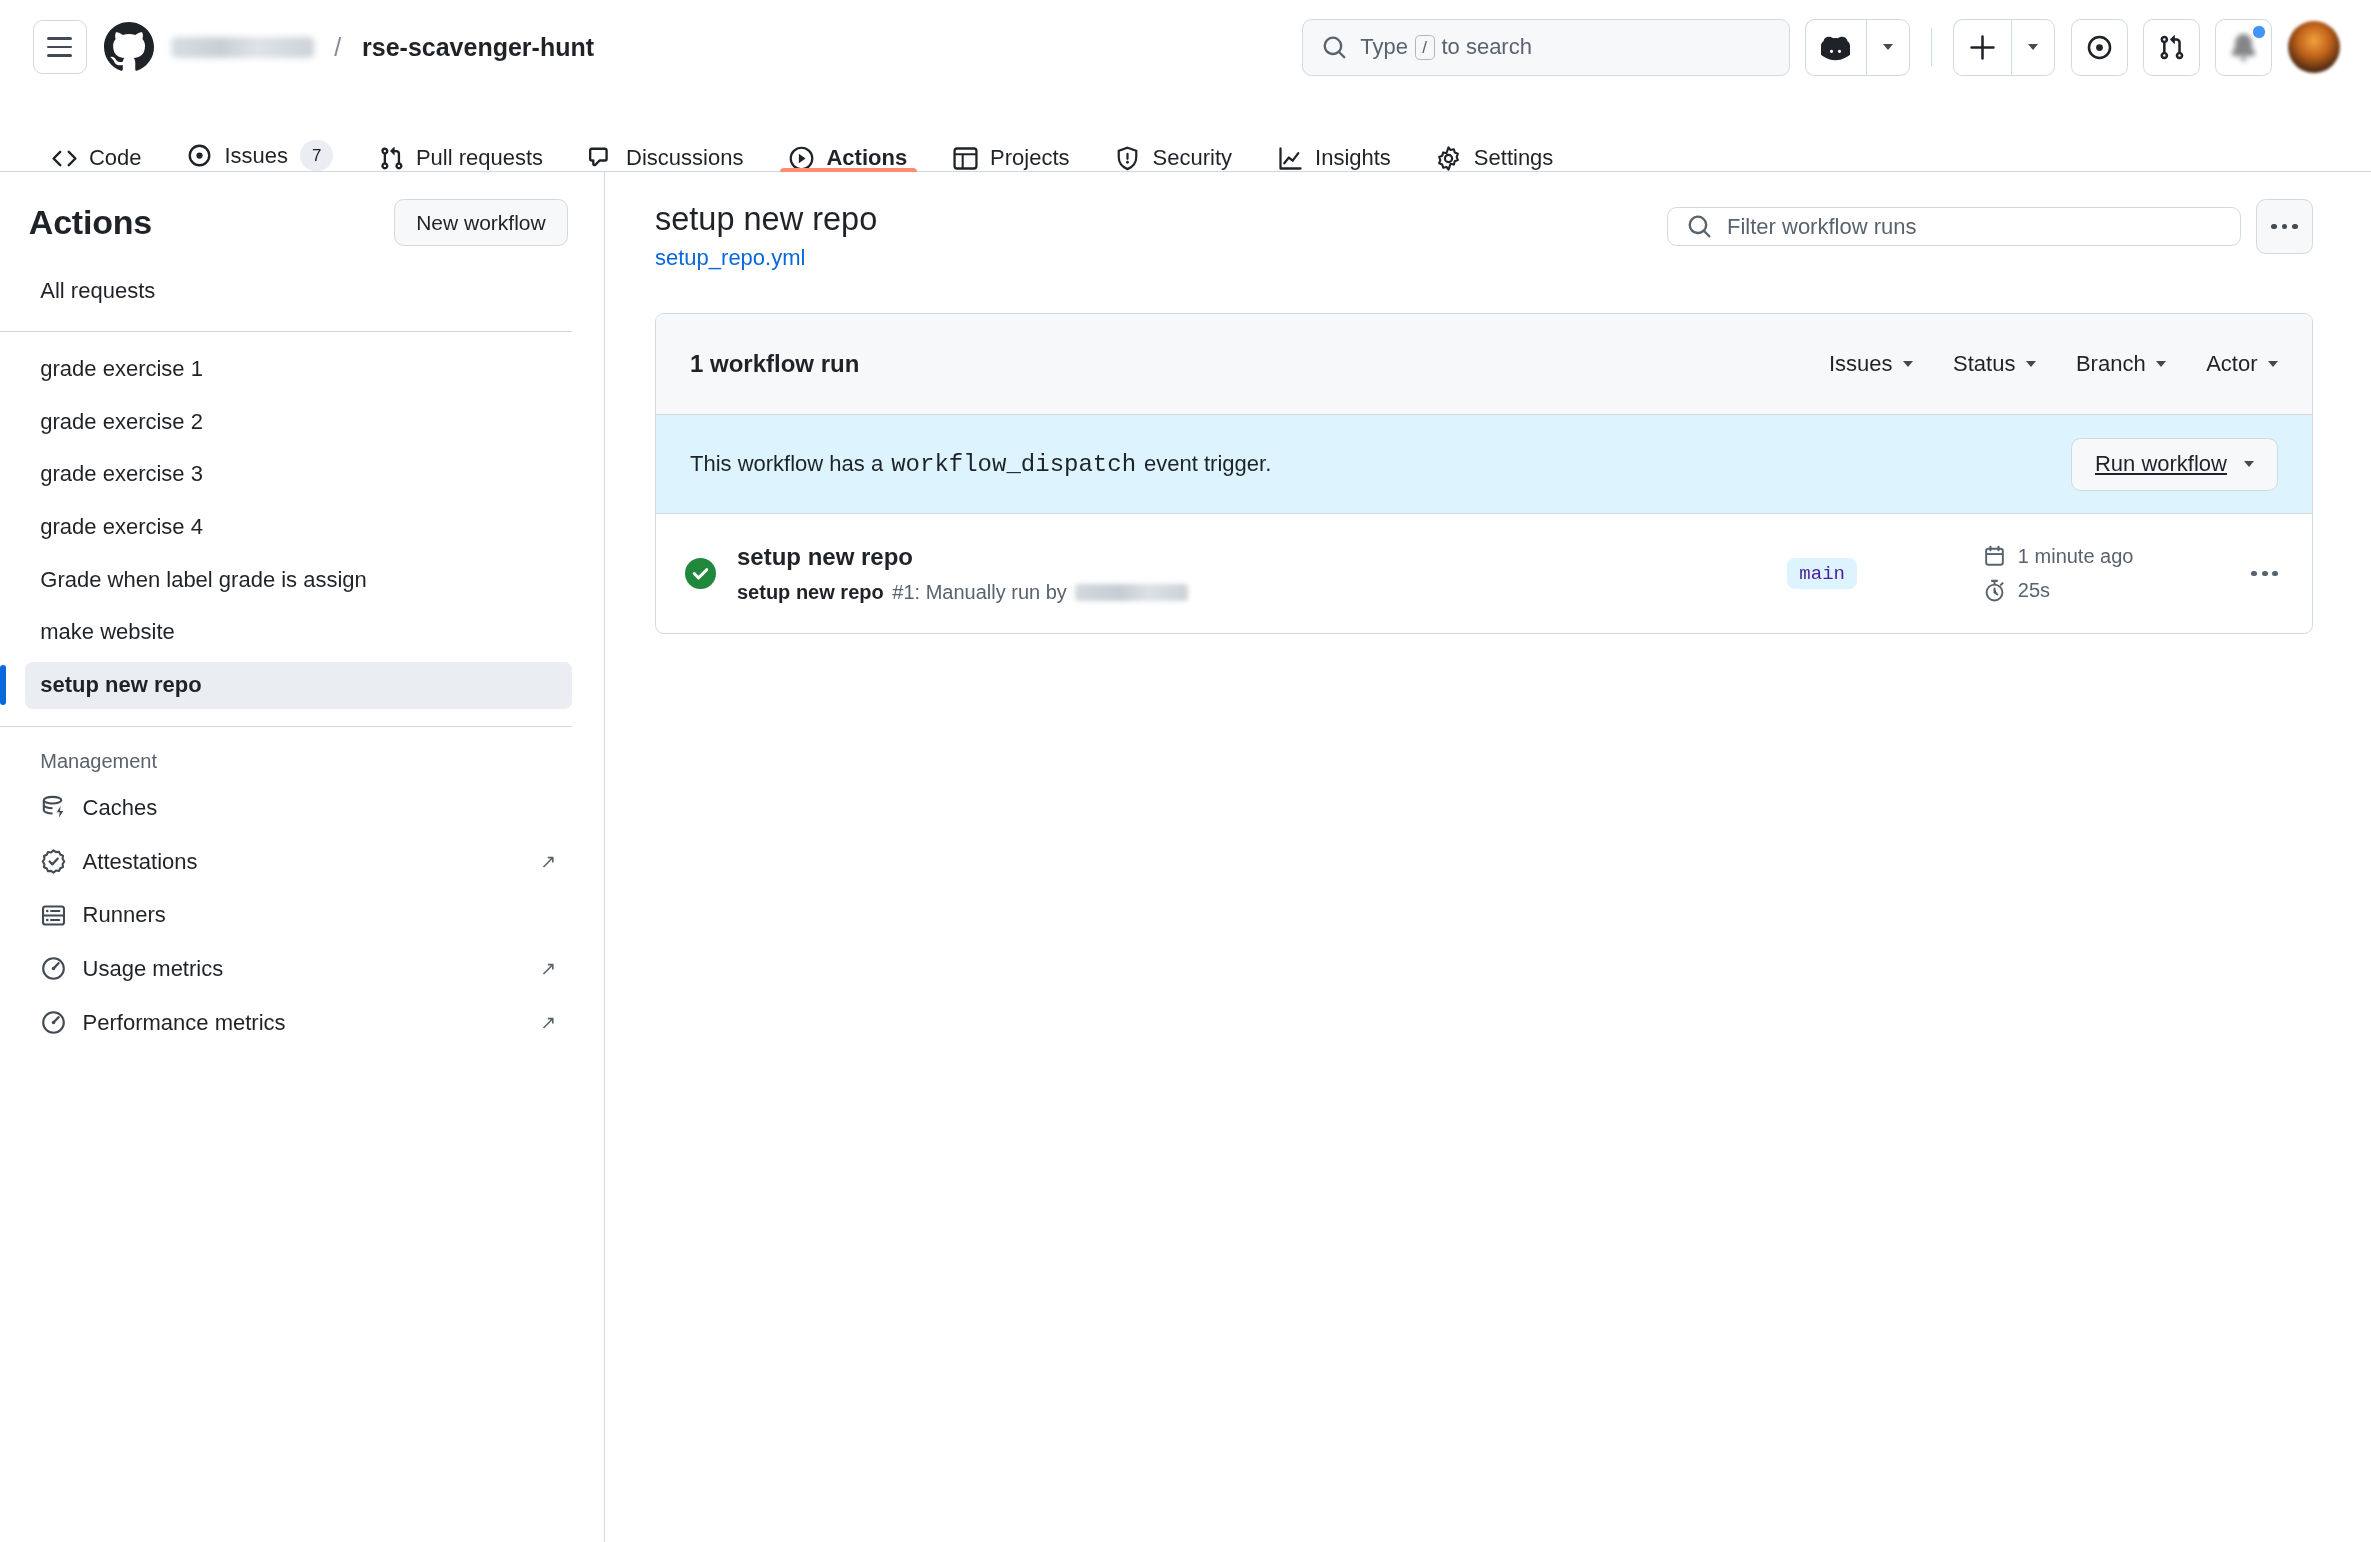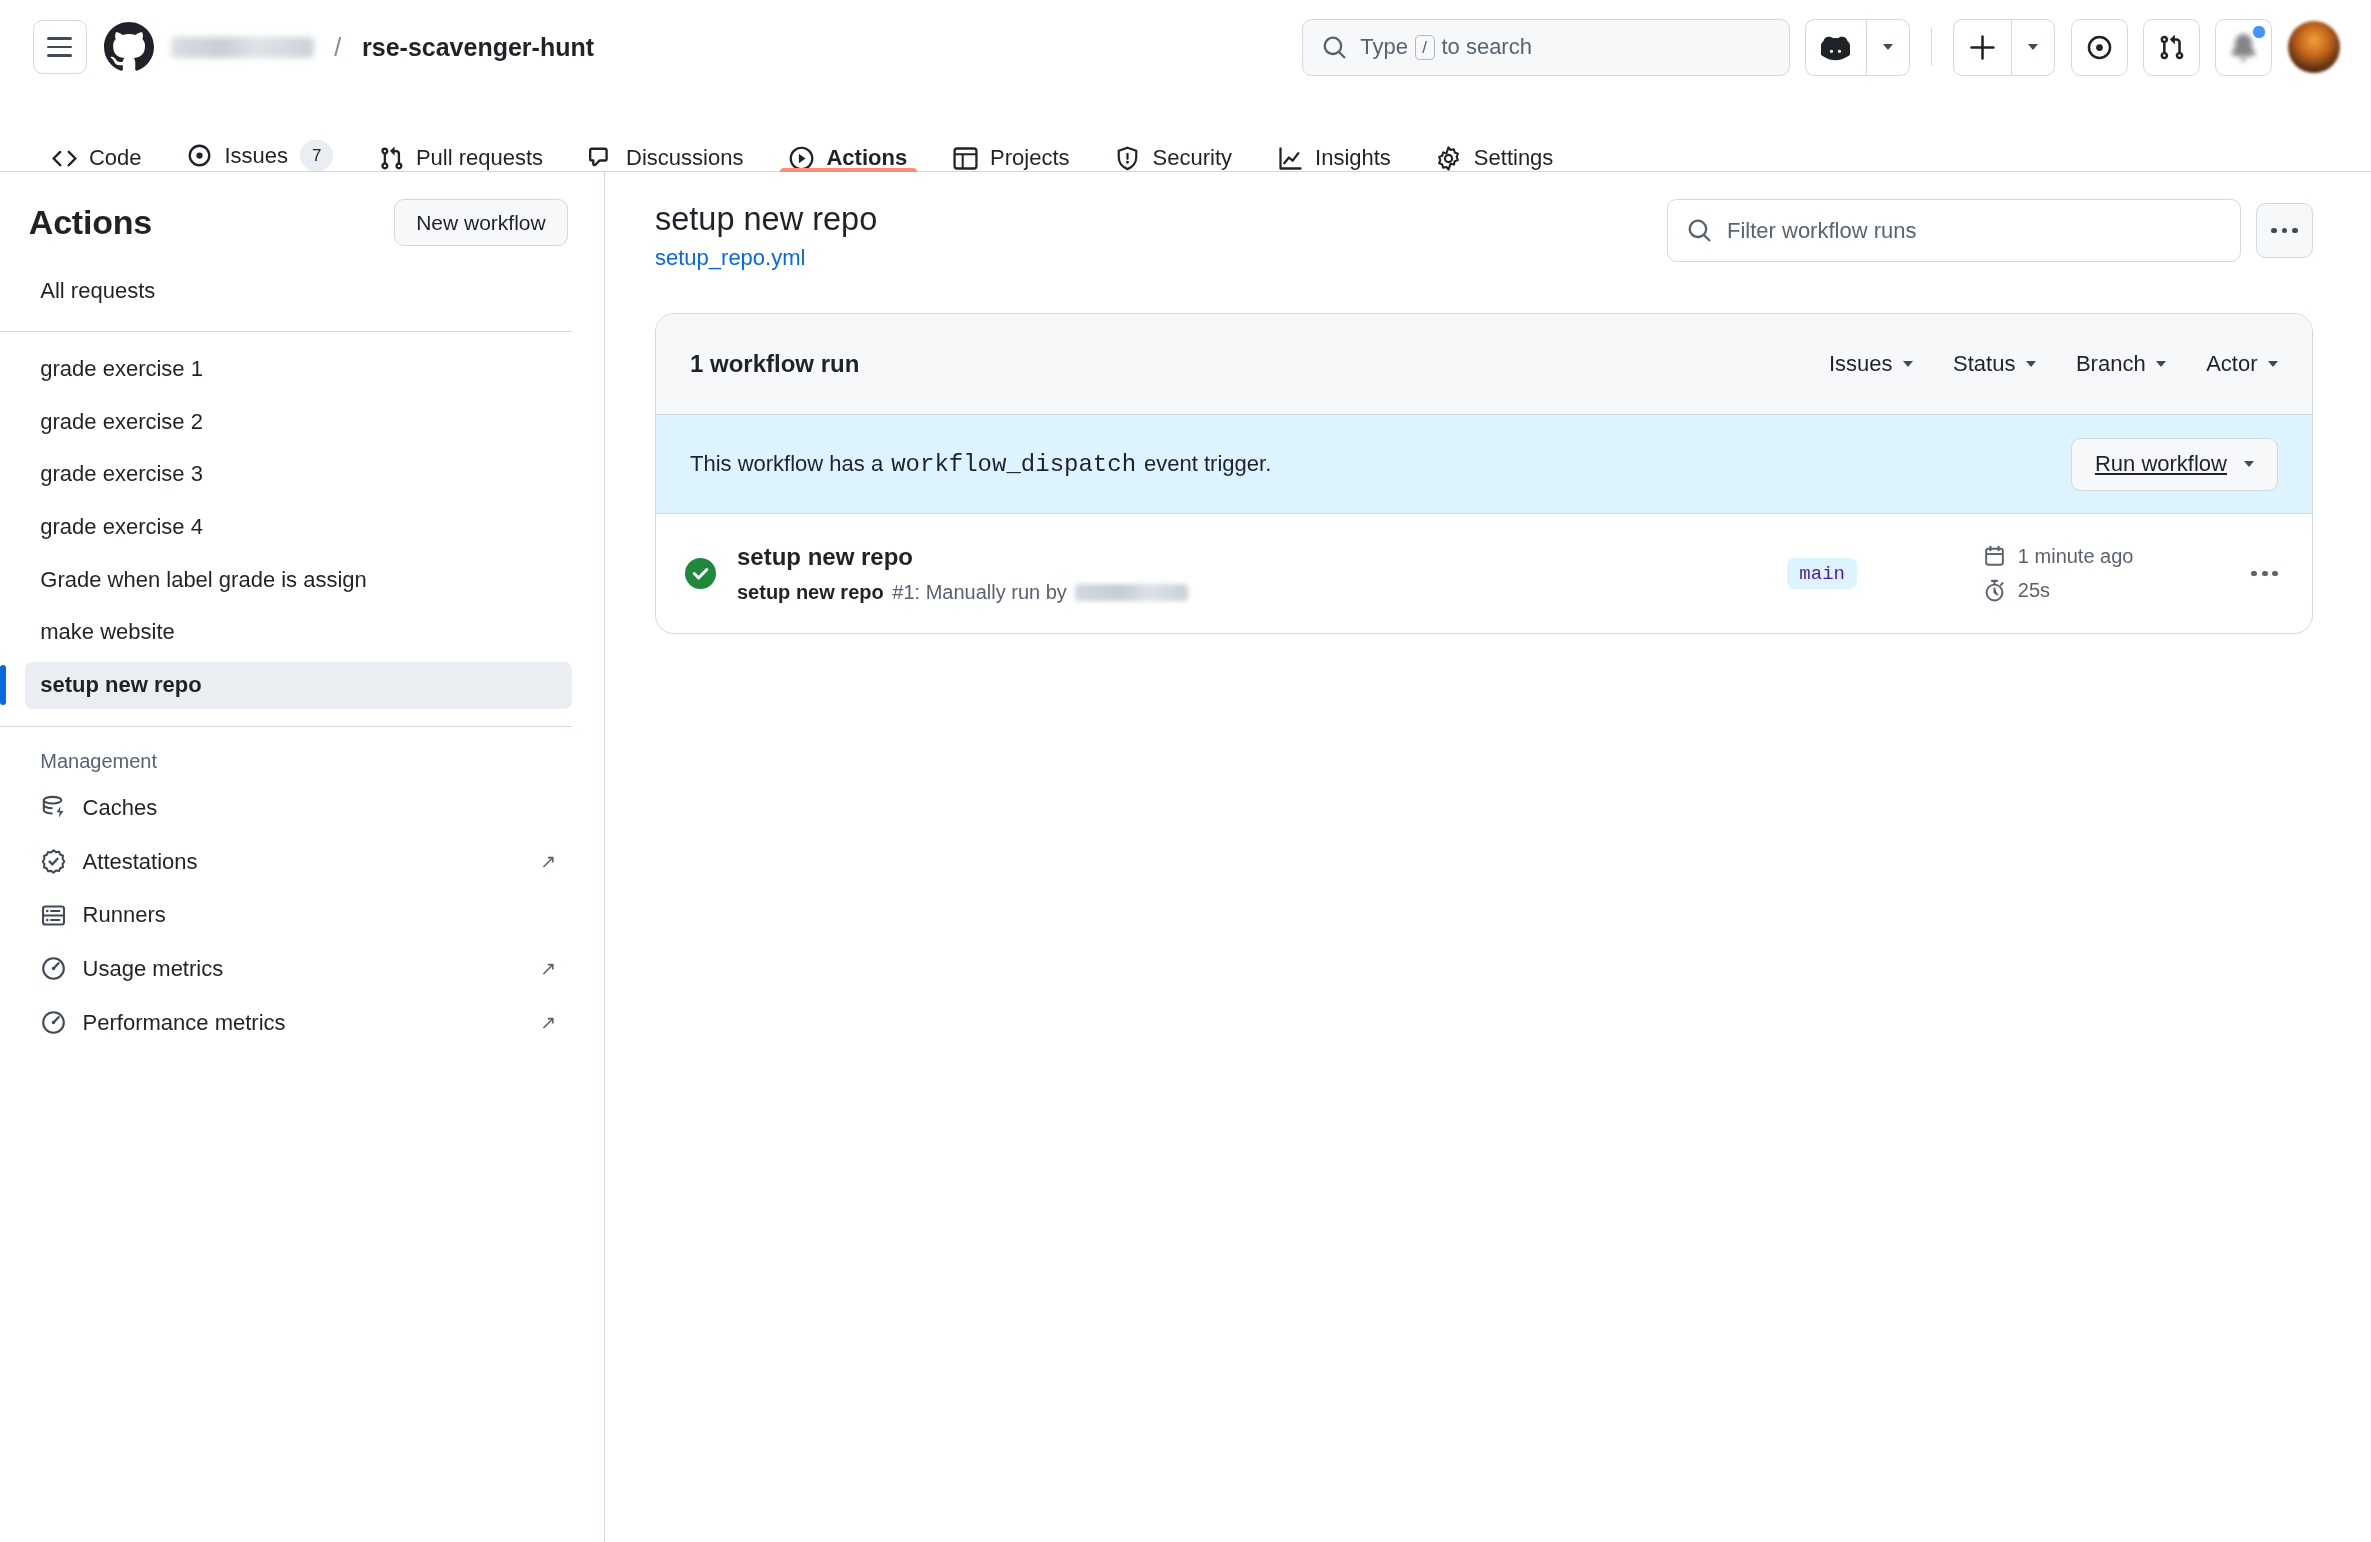--- a/index.html
+++ b/index.html
@@ -125,34 +125,34 @@
   }
   .side-ico { width:27px; height:27px; flex:none; display:flex; align-items:center; justify-content:center; color:#424a53; }
 
   
   .main { flex:1; padding:27px 59px 0 50px; min-width:0; }
   .main-head { display:flex; align-items:flex-start; gap:19px; }
   .main-title { font-size:32.5px; font-weight:400; color:#1f2328; line-height:1.25; }
   .yml-link { display:inline-block; margin-top:5.7px; color:#0969da; font-size:22px; cursor:pointer; }
   .main-head-right { margin-left:auto; display:flex; align-items:center; gap:15.3px; }
   .filter-box {
-    width:574px; height:63px; border:1px solid #d1d9e0; border-radius:9.6px;
+    width:574px; height:39px; border:1px solid #d1d9e0; border-radius:9.6px;
     background:#fff; display:flex; align-items:center; gap:15.3px; padding:0 19px; cursor:text;
   }
   .filter-box .ph { color:#59636e; font-size:22px; }
   .kebab-btn {
     width:57px; height:55px; border:1px solid #d1d9e0; border-radius:9.6px;
     background:#f6f8fa; display:flex; align-items:center; justify-content:center; gap:4.8px; cursor:pointer;
   }
   .dot3 { width:5.7px;height:5.7px;border-radius:50%;background:#424a53; }
 
   
   .runs-card {
     margin-top:42px;
-    border:1px solid #d1d9e0; border-radius:19px; overflow:hidden; background:#fff;
+    border:1px solid #d1d9e0; border-radius:9px; overflow:hidden; background:#fff;
   }
   .runs-card-head {
     background:#f6f8fa; border-bottom:1px solid #d1d9e0;
     padding:0 34px; height:101px;
     display:flex; align-items:center;
   }
   .runs-count { font-size:24px; font-weight:700; }
   .filters { margin-left:auto; display:flex; align-items:center; gap:40px; }
   .filter-drop { display:flex; align-items:center; gap:10.5px; color:#1f2328; font-size:22px; cursor:pointer; }
   .banner {

